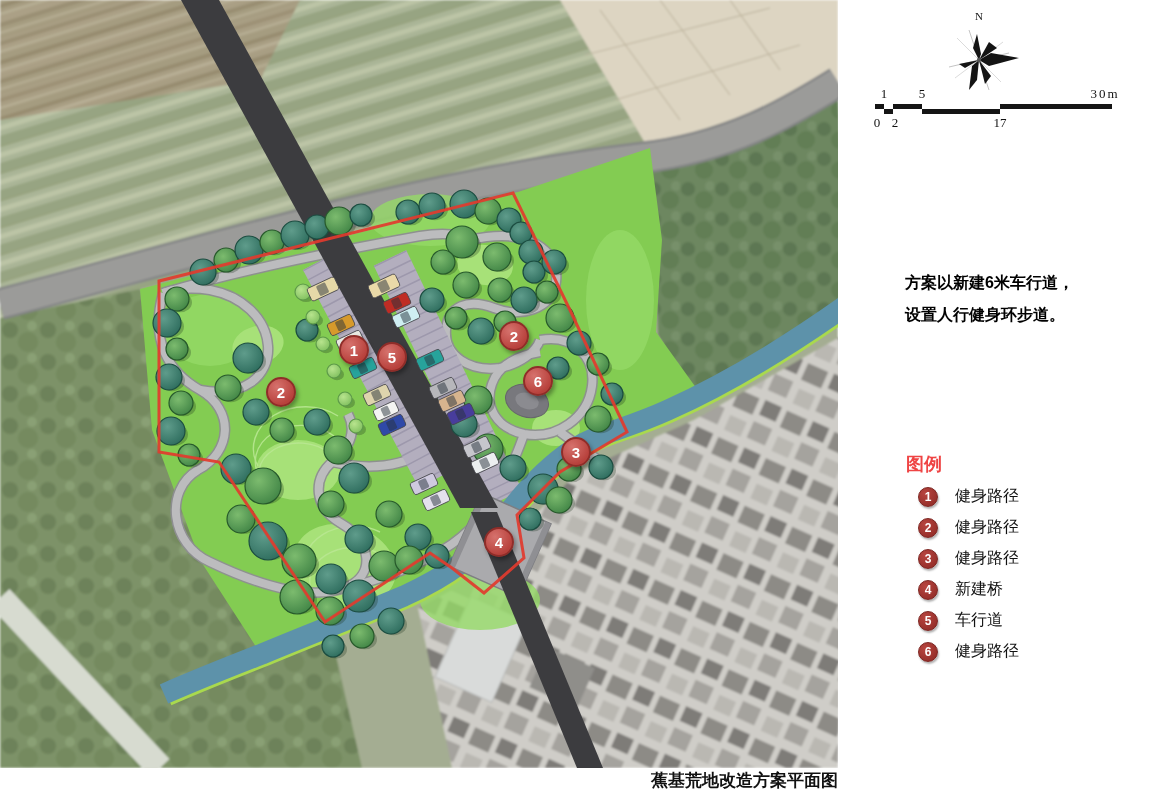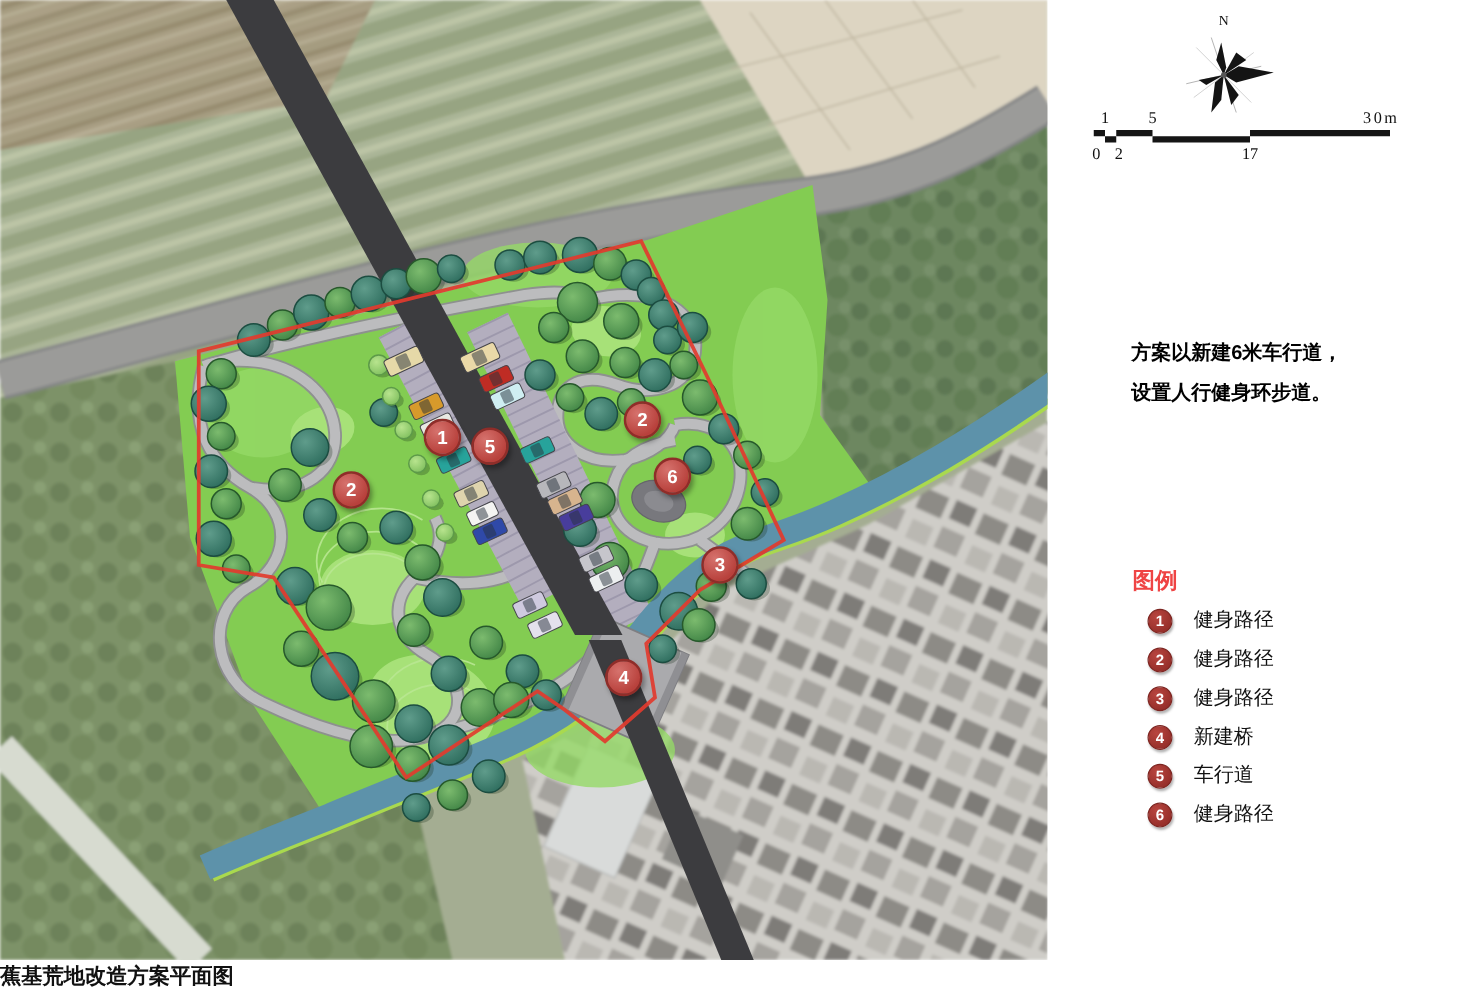--- a/index.html
+++ b/index.html
@@ -27,21 +27,21 @@
   .note p{margin:0 0 11px 0;font:bold 16px/21px "Liberation Sans",sans-serif;color:#000000;}
   .legend{position:absolute;left:906px;top:452px;}
   .legend-title{font:bold 18px "Liberation Sans",sans-serif;color:#ef4444;margin-bottom:8px;}
   .lrow{display:flex;align-items:center;margin-top:10px;padding-left:12px;}
   .lc{width:20px;height:20px;border-radius:50%;flex:0 0 20px;box-sizing:border-box;
       background:radial-gradient(circle at 35% 30%, #b8453f, #962f2a 75%);
       border:1px solid #7c2521;color:#fff;font:bold 12px "Liberation Sans",sans-serif;
       display:flex;align-items:center;justify-content:center;
       box-shadow:1px 2px 2px rgba(0,0,0,.3);}
   .ltxt{margin-left:17px;font:16px "Liberation Serif",serif;color:#111;}
-  .caption{position:absolute;left:0;top:769px;width:838px;text-align:left;
+  .caption{position:absolute;left:0;top:769px;width:838px;text-align:right;
            font:bold 17px "Liberation Serif",serif;color:#111;}
 </style>
 </head>
 <body>
 
 <div class="page">
 
   <div class="map">
     <svg width="838" height="768" viewBox="0 0 838 768">
       <defs>

